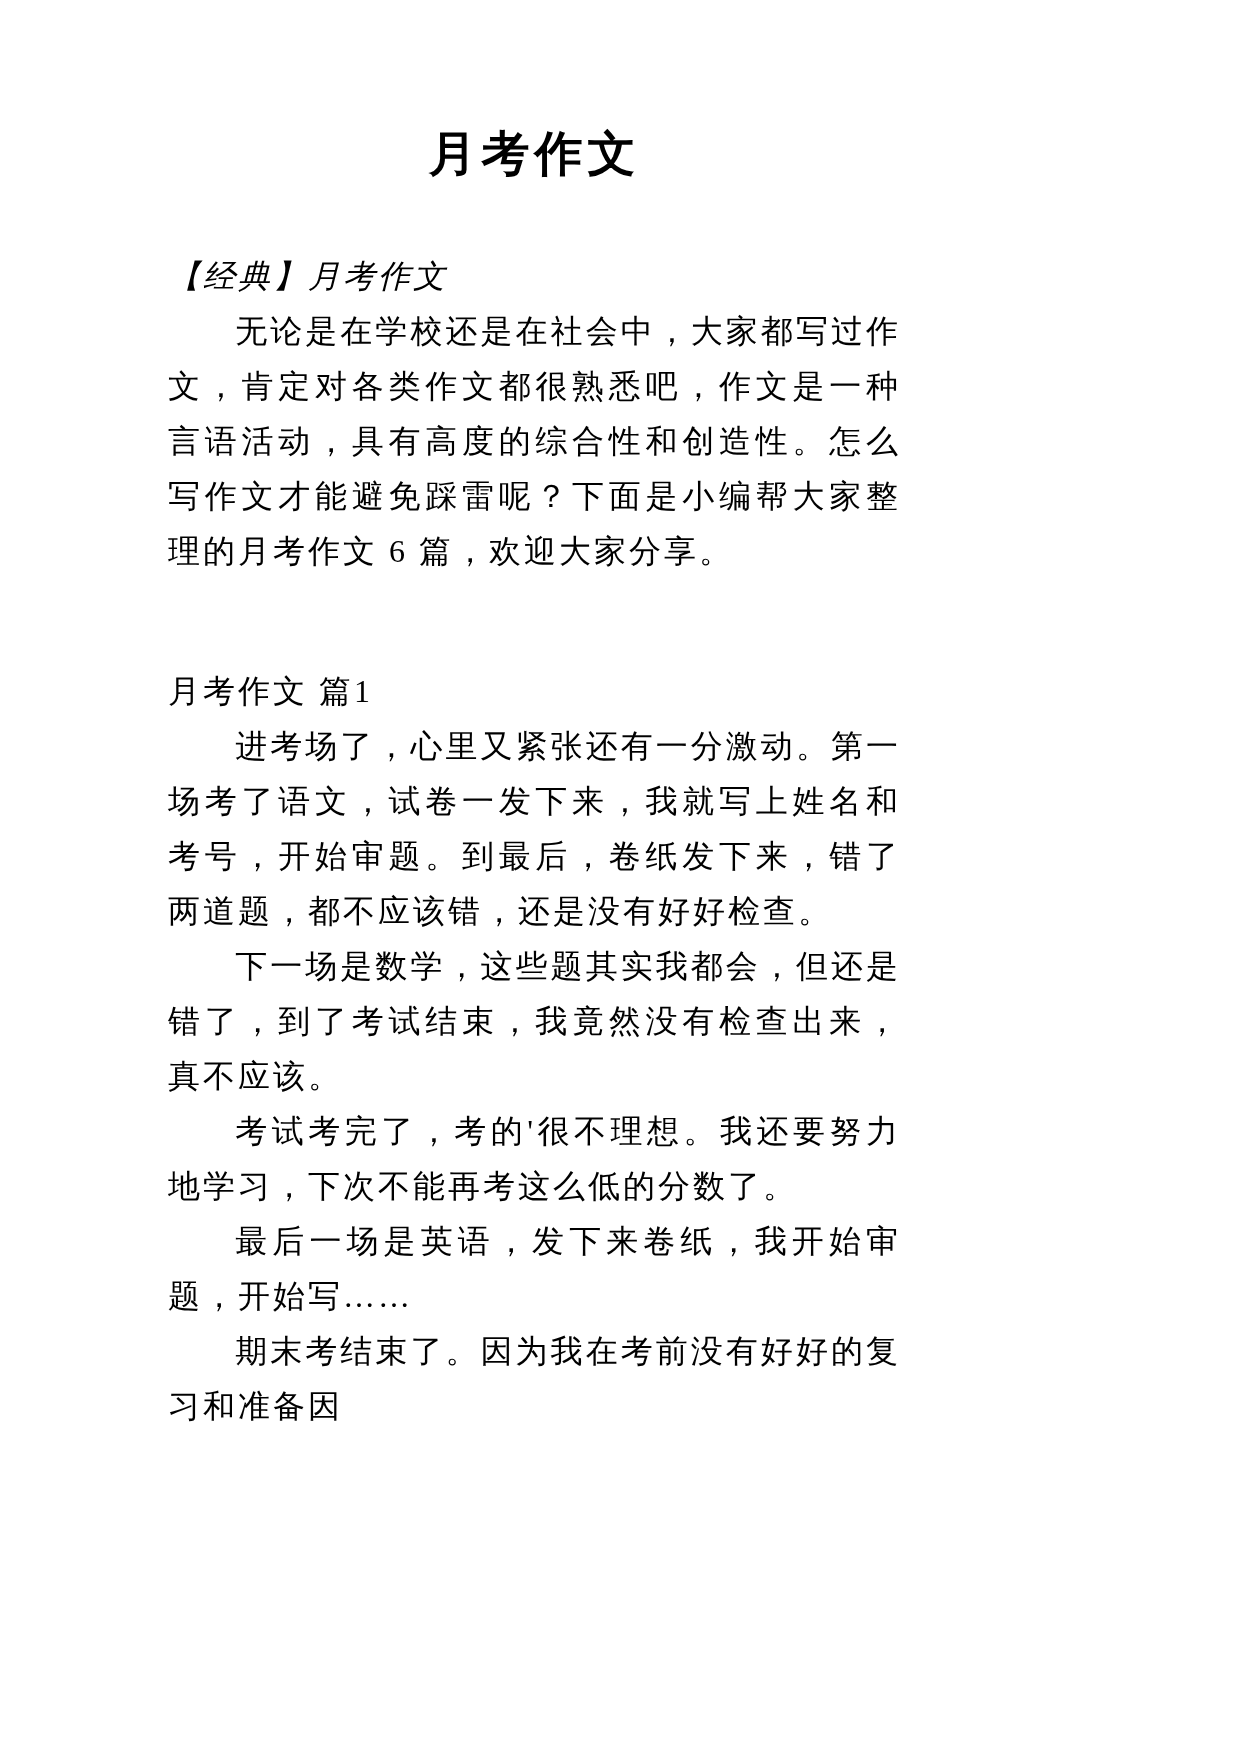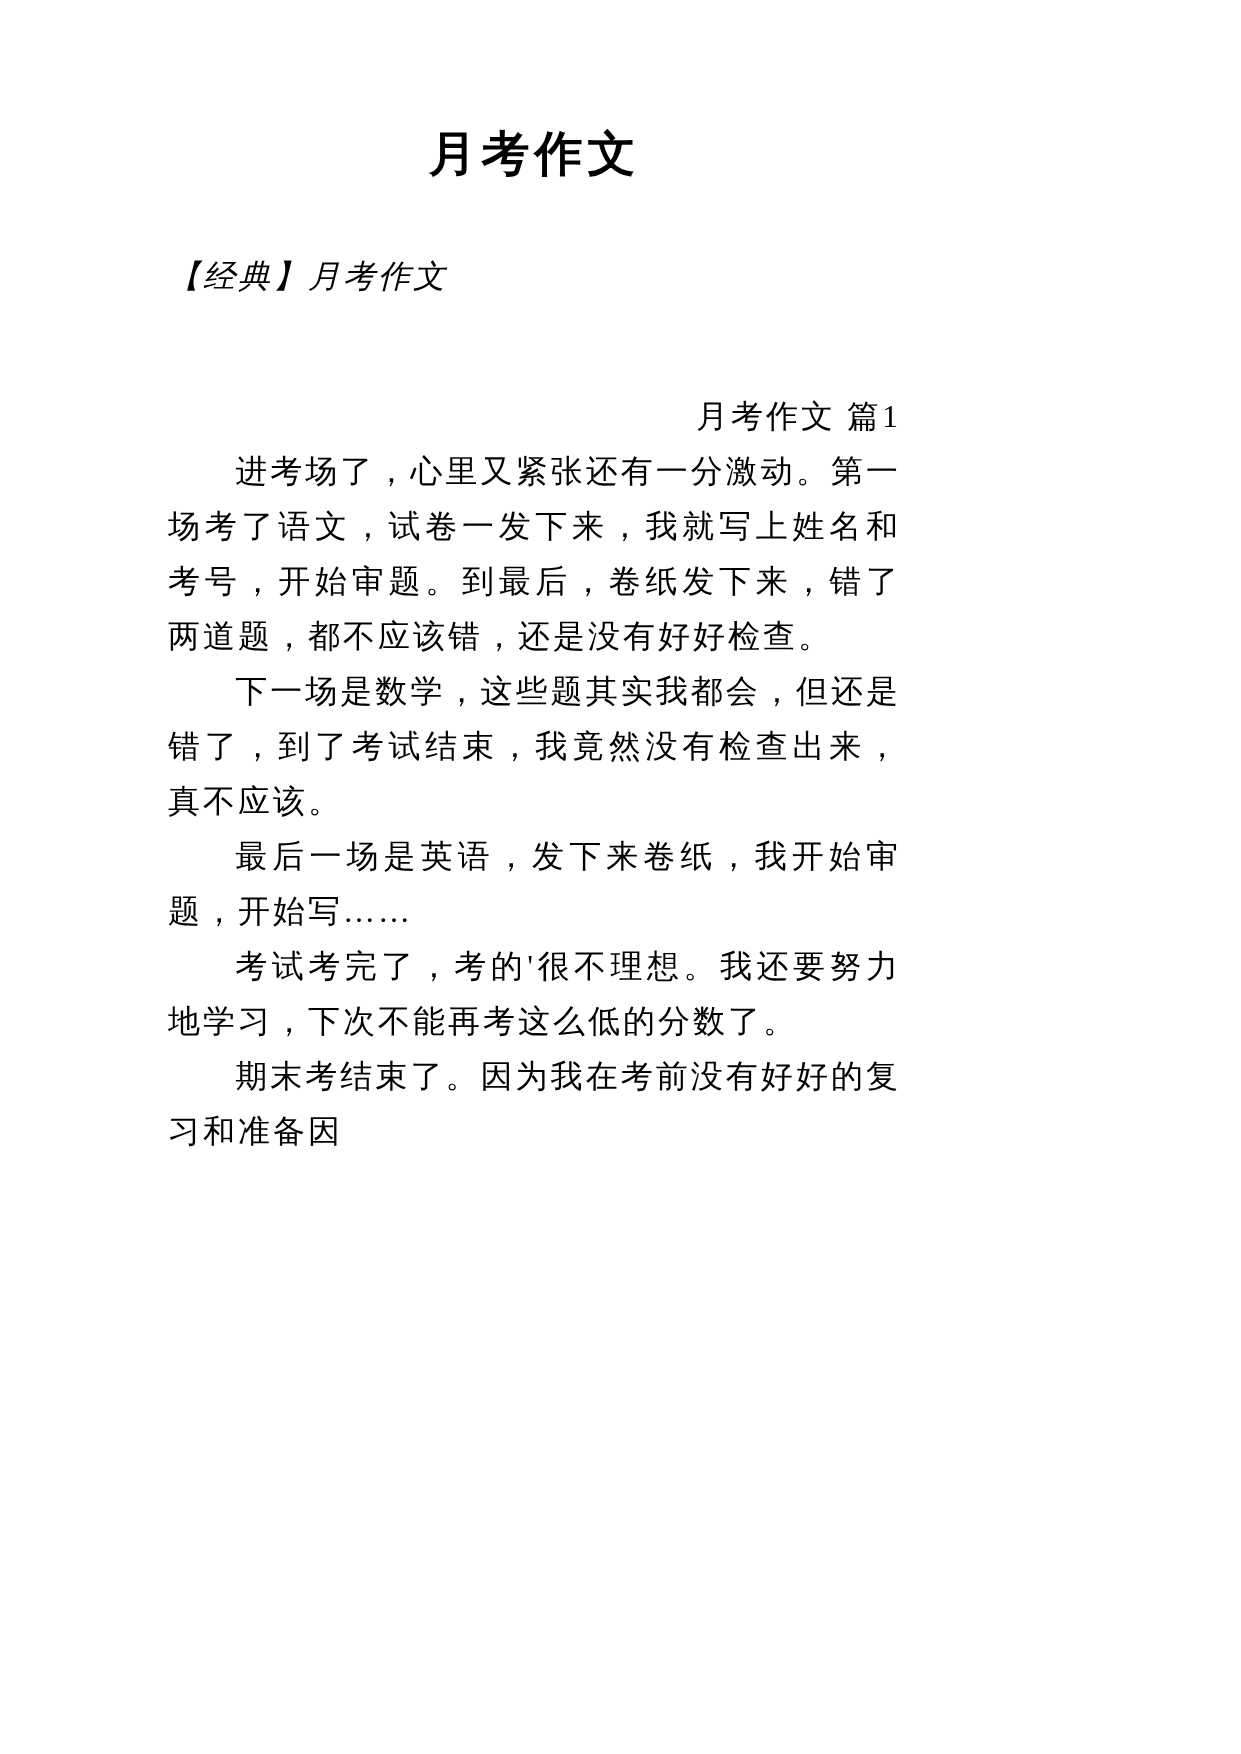--- a/index.html
+++ b/index.html
@@ -41,40 +41,40 @@
     text-align: justify;
     text-justify: inter-character;
   }
   .indent { text-indent: 2.1em; }
   .section-heading {
     margin-top: 85px;
     font-size: 32px;
     line-height: 55px;
     font-weight: 400;
     letter-spacing: 3px;
-    text-align: right;
   }
 </style>
 </head>
 <body>
 
 <div class="page">
 
   <h1 class="doc-title">月考作文</h1>
 
   <p class="subtitle">【经典】月考作文</p>
 
+  <p class="para indent">无论是在学校还是在社会中，大家都写过作文，肯定对各类作文都很熟悉吧，作文是一种言语活动，具有高度的综合性和创造性。怎么写作文才能避免踩雷呢？下面是小编帮大家整理的月考作文 6 篇，欢迎大家分享。</p>
 
   <h2 class="section-heading">月考作文 篇1</h2>
 
 
   <p class="para indent">进考场了，心里又紧张还有一分激动。第一场考了语文，试卷一发下来，我就写上姓名和考号，开始审题。到最后，卷纸发下来，错了两道题，都不应该错，还是没有好好检查。</p>
 
   <p class="para indent">下一场是数学，这些题其实我都会，但还是错了，到了考试结束，我竟然没有检查出来，真不应该。</p>
 
+  <p class="para indent">考试考完了，考的'很不理想。我还要努力地学习，下次不能再考这么低的分数了。</p>
+
   <p class="para indent">最后一场是英语，发下来卷纸，我开始审题，开始写……</p>
-
-  <p class="para indent">考试考完了，考的'很不理想。我还要努力地学习，下次不能再考这么低的分数了。</p>
 
 
   <p class="para indent">期末考结束了。因为我在考前没有好好的复习和准备因</p>
 
 </div>
 
 </body></html>

